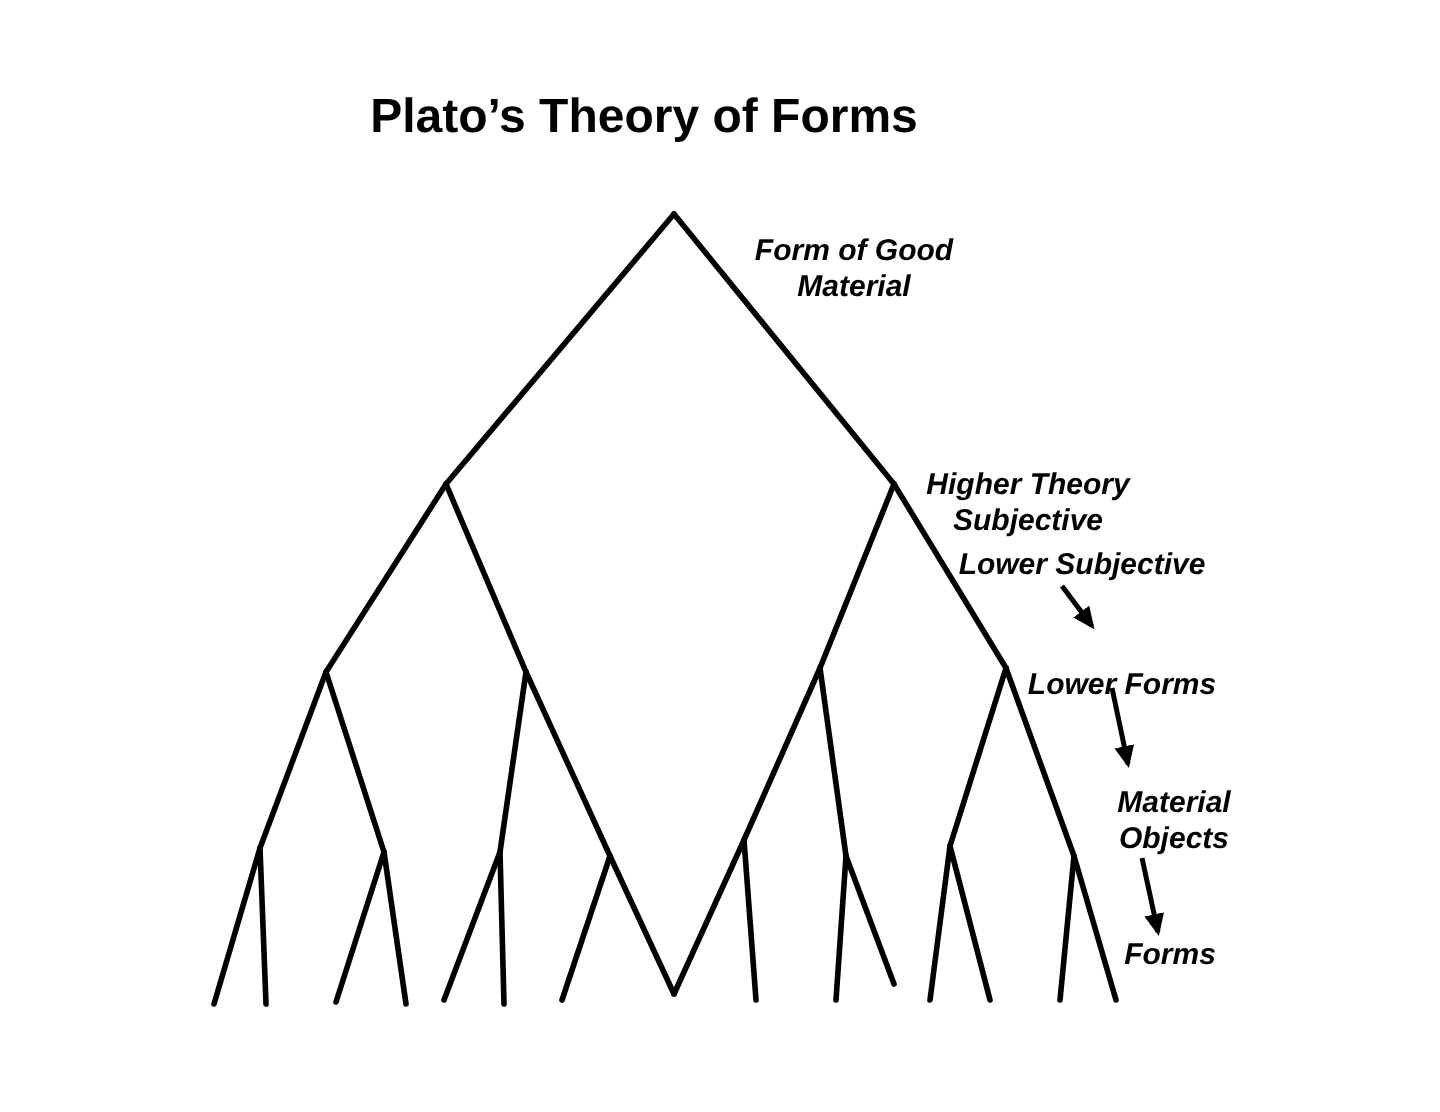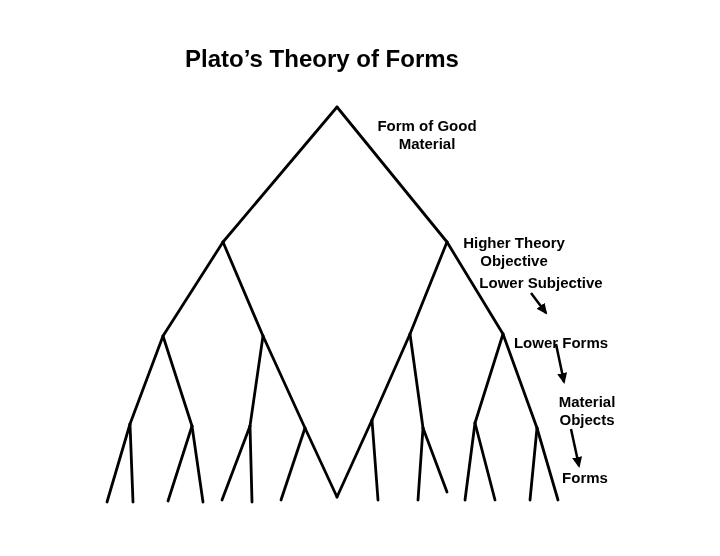--- a/index.html
+++ b/index.html
@@ -31,20 +31,21 @@
     letter-spacing: 0px;
   }
   .dlabel {
     position: absolute;
     transform: translateX(-50%);
     text-align: center;
     font-size: 15px;
     font-weight: bold;
     line-height: 18px;
     white-space: nowrap;
+    font-style: italic;
   }
   .dline { display: block; }
 </style>
 </head>
 <body>
 
 <div id="slide" style="background: rgb(255, 255, 255); color: rgb(0, 0, 0);">
 
   <svg id="tree-svg" width="720" height="556" viewBox="0 0 720 556">
     <defs>
@@ -93,21 +94,21 @@
 
   <div class="page-title" style="left: 322px; top: 44px;">Plato’s Theory of Forms</div>
 
   <div class="dlabel" style="left: 427px; top: 117px;">
     <span class="dline">Form of Good</span>
     <span class="dline">Material</span>
   </div>
 
   <div class="dlabel" style="left: 514px; top: 234px;">
     <span class="dline">Higher Theory</span>
-    <span class="dline">Objective</span>
+    <span class="dline">Subjective</span>
   </div>
 
   <div class="dlabel" style="left: 541px; top: 274px;">
     <span class="dline">Lower Subjective</span>
   </div>
 
   <div class="dlabel" style="left: 561px; top: 334px;">
     <span class="dline">Lower Forms</span>
   </div>
 

